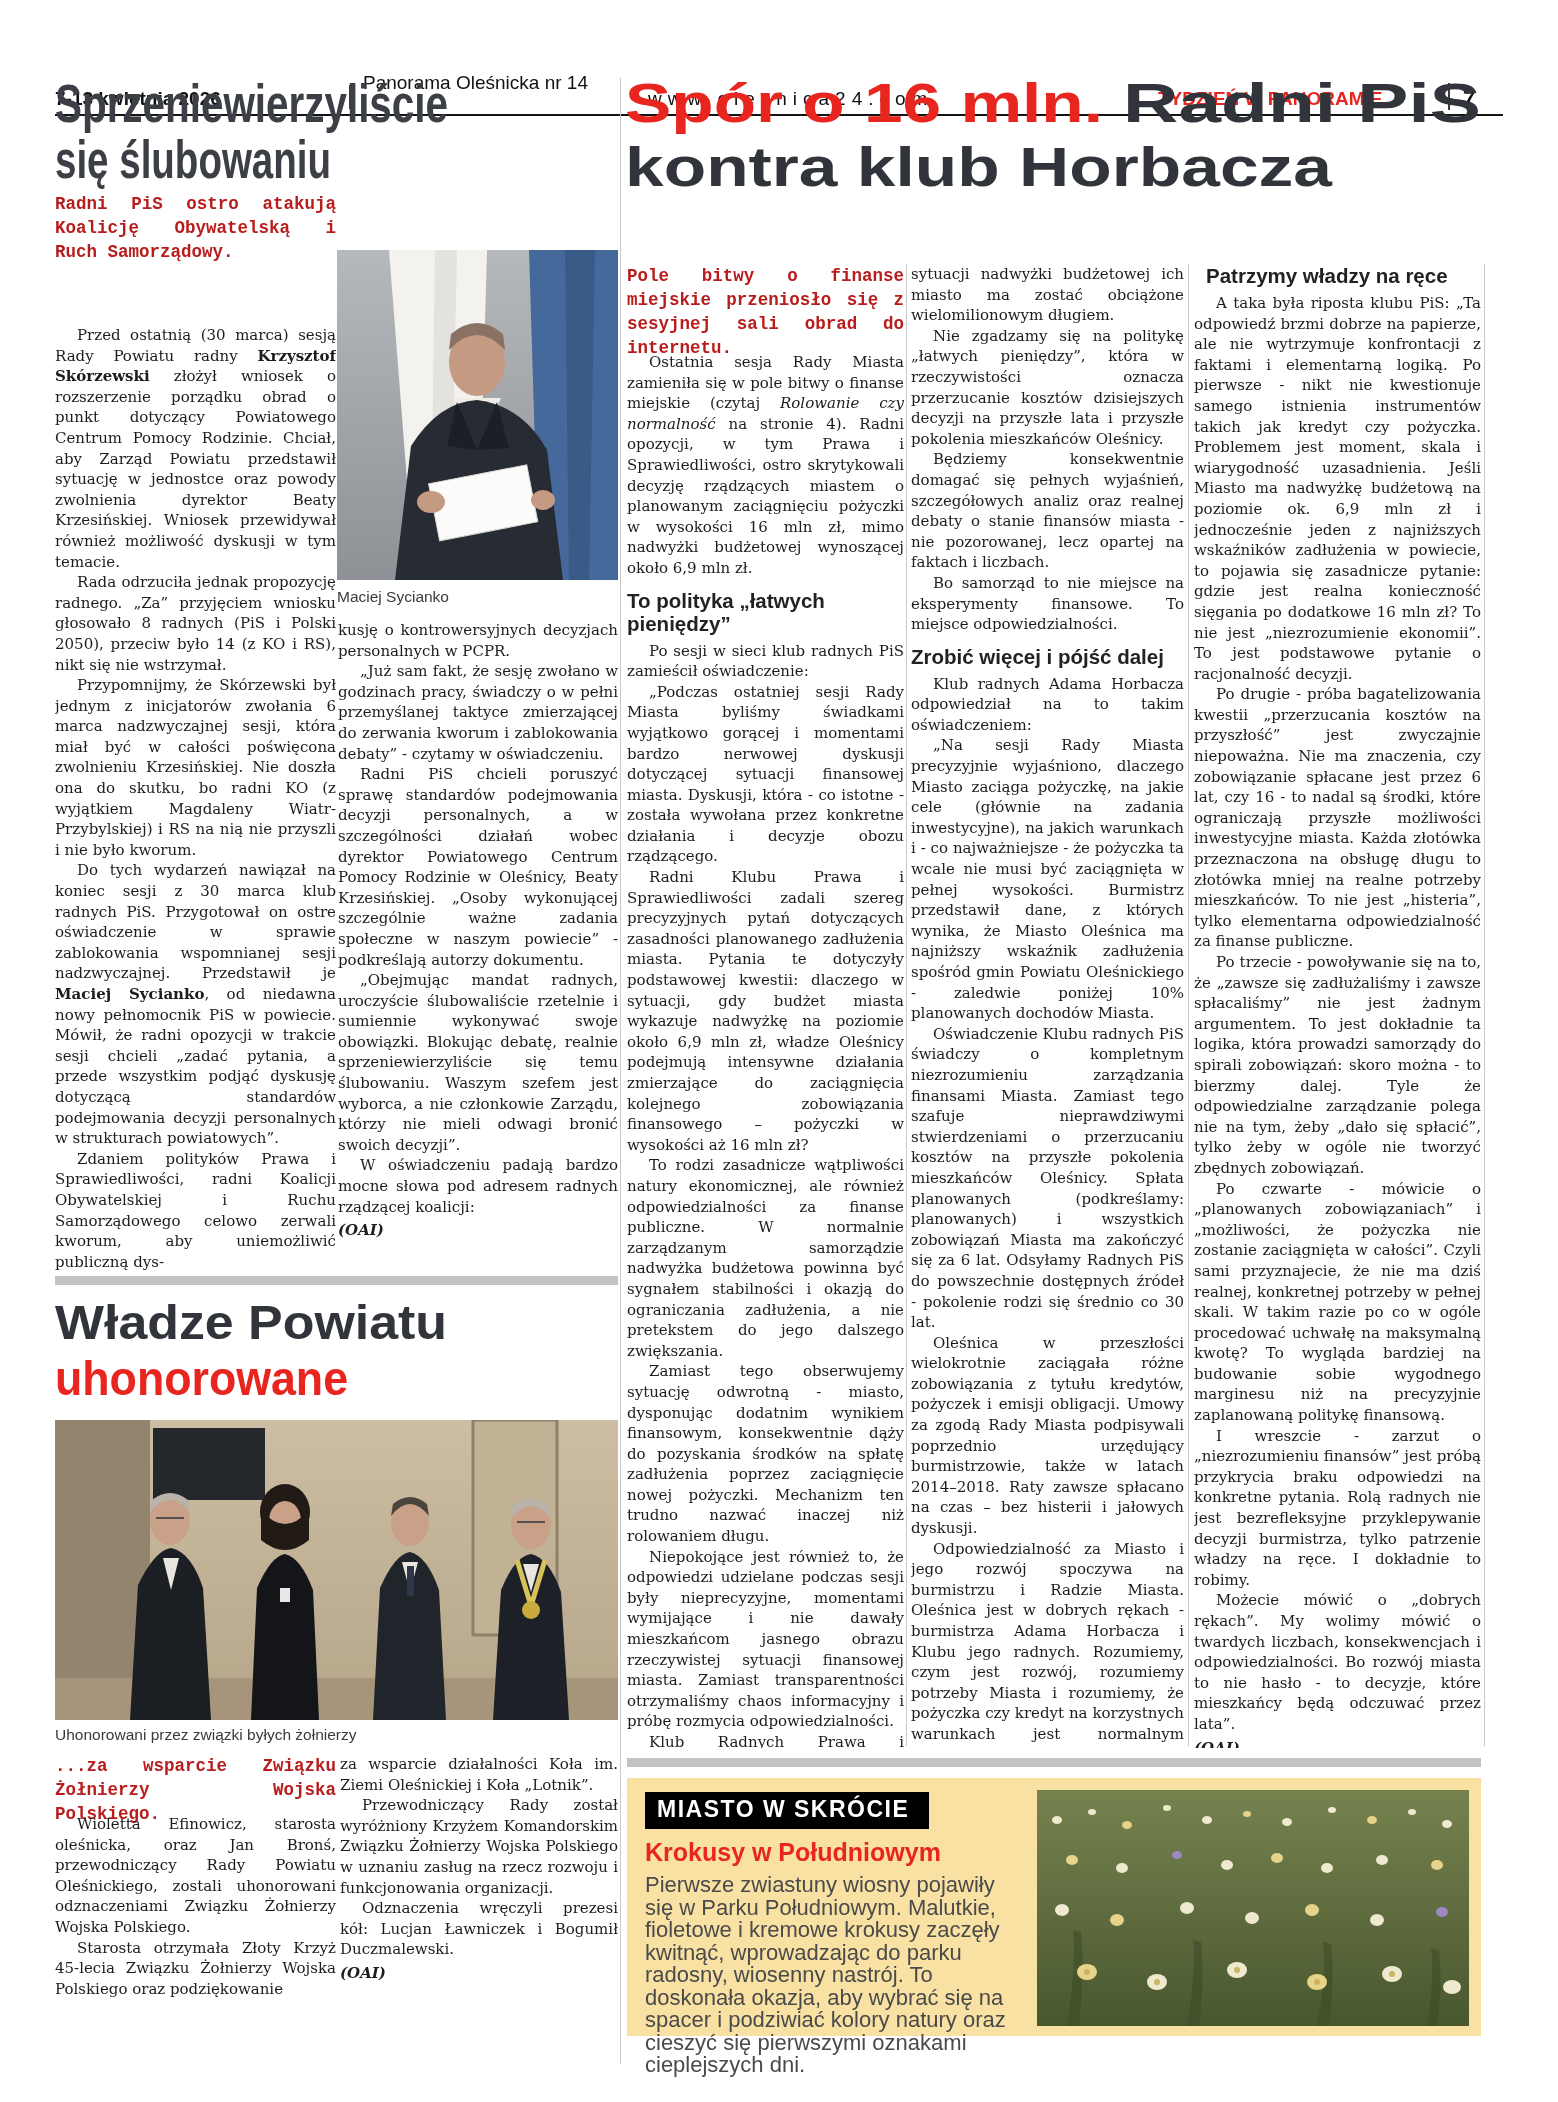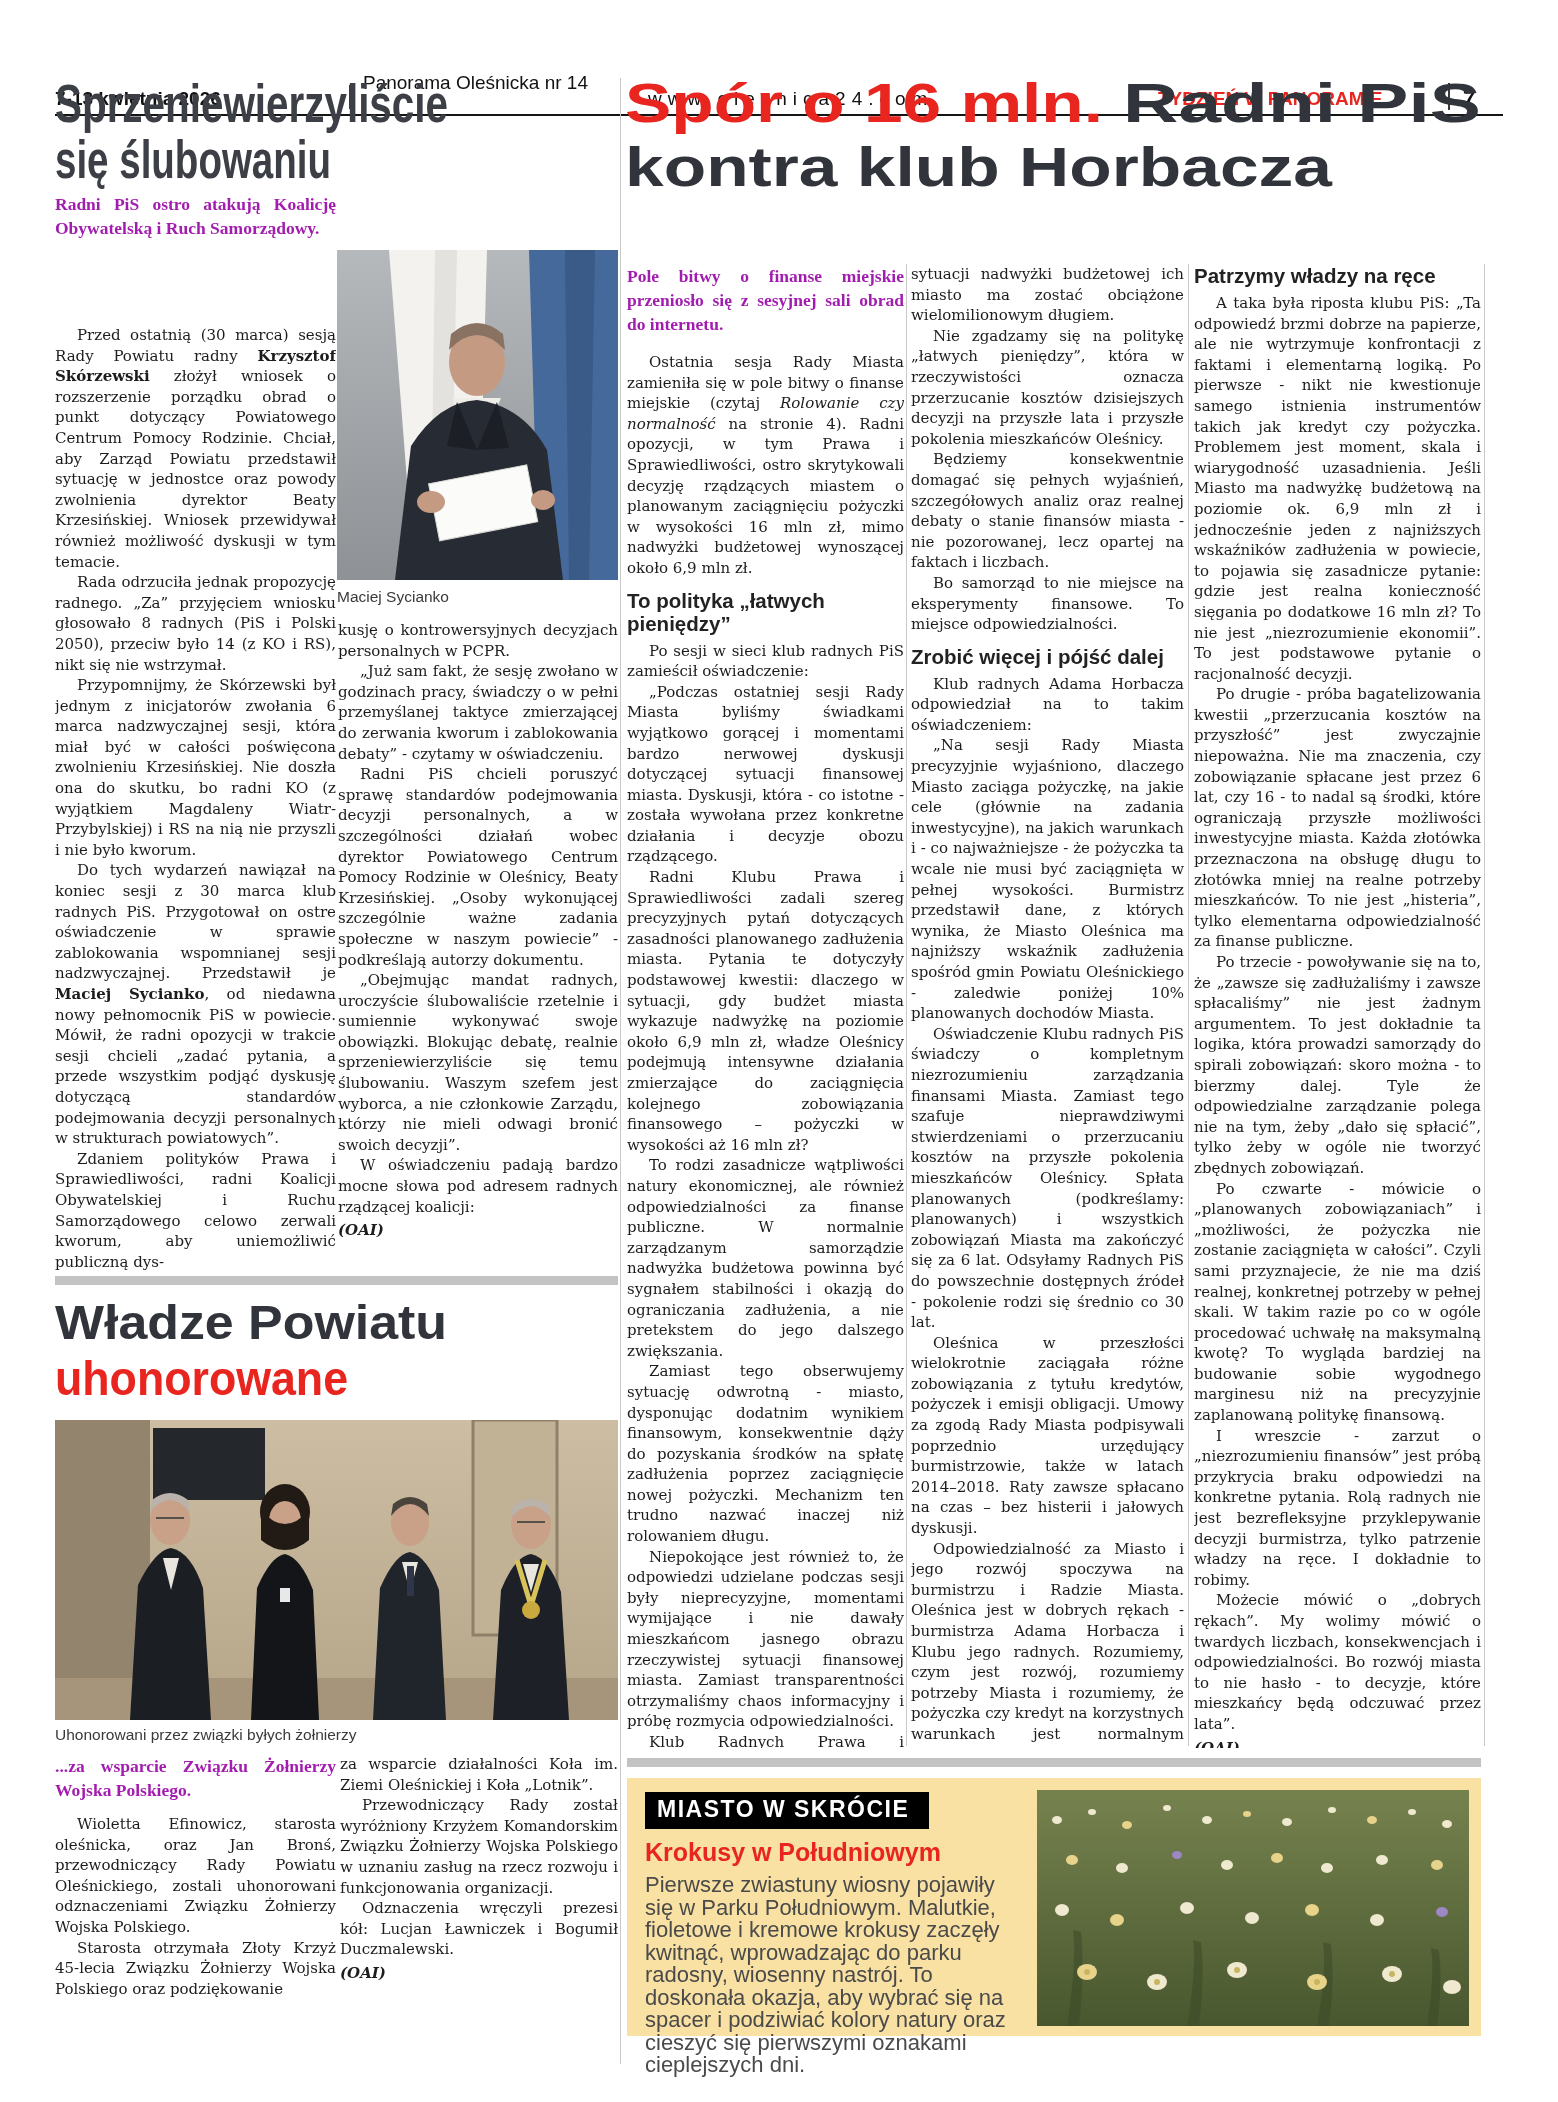--- a/index.html
+++ b/index.html
@@ -15,23 +15,23 @@
   .hrule{background:#151515;height:2px;}
   
   .col{position:absolute;overflow:hidden;}
   .bp{font-family:"DejaVu Serif",serif;font-size:15px;line-height:20.6px;margin:0;
       text-align:justify;color:#1c1c1c;hyphens:auto;-webkit-hyphens:auto;}
   .ind{text-indent:22px;}
   .nm{font-weight:bold;}
   .it{font-style:italic;}
   .sub{font-family:"Liberation Sans",sans-serif;font-weight:bold;font-size:20.5px;
        line-height:23px;color:#222;margin:10px 0 6px 0;text-align:left;}
-  .sub.first{margin-top:0;}
-  .lead{font-family:Liberation Serif, serif;font-weight:bold;font-size:17.5px;
-        line-height:24px;color:#a21caf;text-align:justify;margin:0;}
+  .sub.first{margin-top:0;margin-left:12px;}
+  .lead{font-family:Liberation Mono, monospace;font-weight:bold;font-size:17.5px;
+        line-height:24px;color:#b91c1c;text-align:justify;margin:0;}
   .cap{font-family:"Liberation Sans",sans-serif;font-size:15.5px;color:#3a3a3a;}
   .oai{font-family:"DejaVu Serif",serif;font-weight:bold;font-style:italic;font-size:15px;
        margin:4px 0 0 0;}
   .gbar{background:#c3c3c3;height:9px;}
   .vr{background:#c9c9c9;width:1px;}
   
   .newsbox{background:#f8e1a3;}
   .tag{display:inline-block;background:#000;color:#fff;font-family:"Liberation Sans",sans-serif;
        font-weight:bold;font-size:23px;letter-spacing:1.5px;padding:4px 20px 6px 12px;}
   .boxtitle{font-family:"Liberation Sans",sans-serif;font-weight:bold;font-size:25px;color:#e8251f;}

